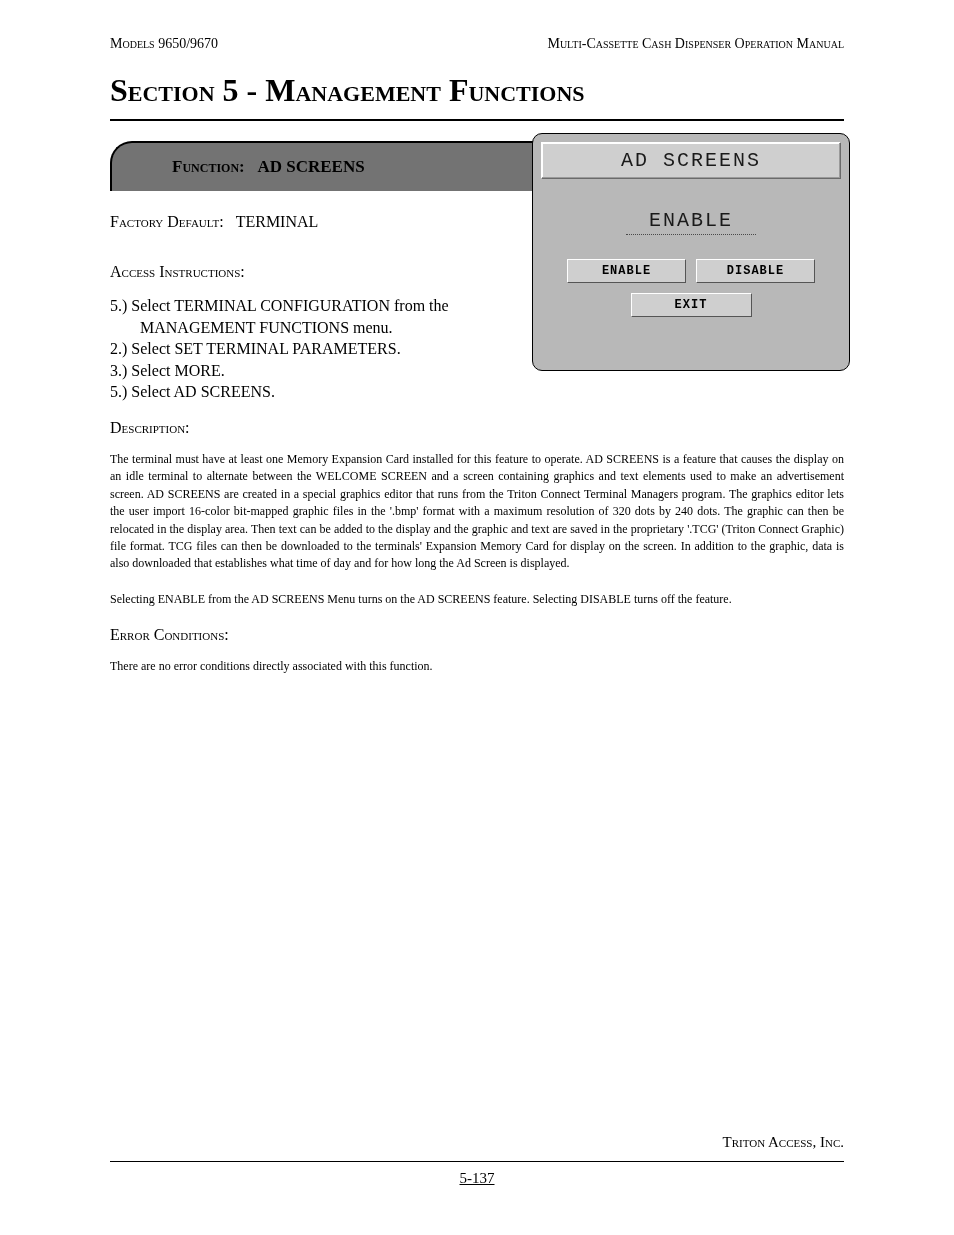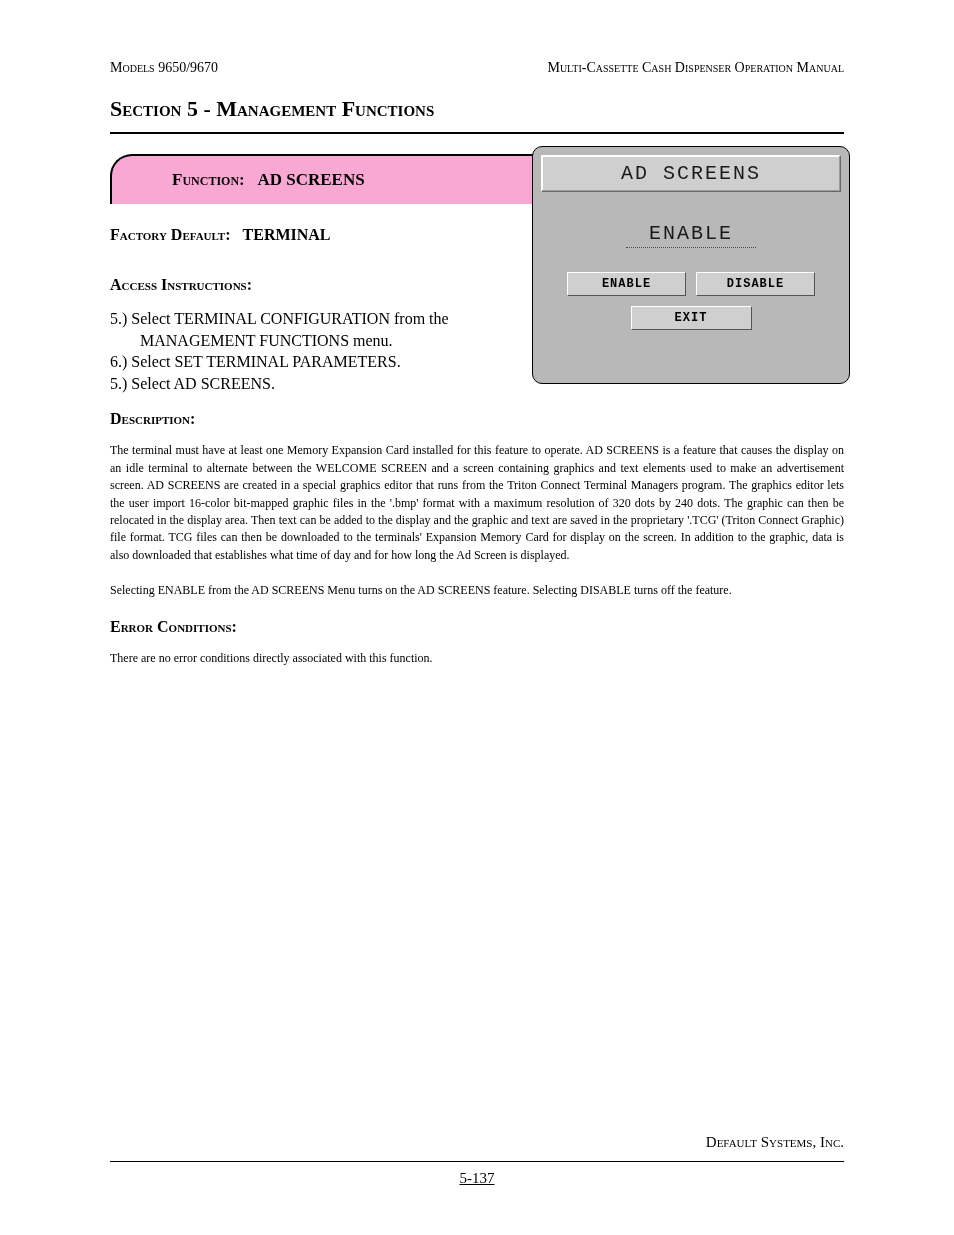--- a/index.html
+++ b/index.html
@@ -5,32 +5,32 @@
   body {
     font-family: "Times New Roman", Times, serif;
     background: #fff;
     margin: 0;
     padding: 0;
   }
   .page {
     width: 954px;
     height: 1235px;
     box-sizing: border-box;
-    padding: 60px 110px 50px 110px;
+    padding: 36px 110px 50px 110px;
     position: relative;
   }
   .header-row {
     display: flex;
     justify-content: space-between;
     font-size: 14px;
     font-variant: small-caps;
     margin-bottom: 20px;
   }
   .section-title {
-    font-size: 22px;
+    font-size: 32px;
     font-weight: bold;
     font-variant: small-caps;
     margin: 18px 0 10px 0;
   }
   .hr {
     border: none;
     border-top: 2px solid #000;
     margin: 0 0 20px 0;
   }
   .hr-thin {
@@ -39,37 +39,37 @@
     margin: 0;
   }
   .content-block {
     position: relative;
   }
   .function-box {
     border: 2px solid #000;
     border-top-left-radius: 22px;
     border-right: none;
     border-bottom: none;
-    background: #f9a8d4;
+    background: #737373;
     padding: 14px 0 14px 60px;
     font-variant: small-caps;
     font-weight: bold;
     font-size: 17px;
     width: 100%;
     box-sizing: border-box;
   }
   .function-box .fn-name {
     font-variant: normal;
   }
   .left-col {
     width: 400px;
   }
   .label-sc {
     font-variant: small-caps;
-    font-weight: bold;
+    font-weight: normal;
     font-size: 16px;
   }
   .factory-default {
     margin-top: 22px;
     margin-bottom: 20px;
   }
   .access-instr {
     margin-bottom: 14px;
     margin-top: 32px;
   }
@@ -224,37 +224,38 @@
         <span>&nbsp;</span>
         <span class="label-sc" style="font-variant:normal;">TERMINAL</span>
       </div>
 
       <div class="access-instr">
         <span class="label-sc">Access Instructions:</span>
       </div>
 
       <ol class="steps">
         <li>5.) Select TERMINAL CONFIGURATION from the MANAGEMENT FUNCTIONS menu.</li>
-        <li>6.) Select SET TERMINAL PARAMETERS.</li>
+        <li>2.) Select SET TERMINAL PARAMETERS.</li>
+        <li>3.) Select MORE.</li>
         <li>5.) Select AD SCREENS.</li>
       </ol>
     </div>
 
     <div class="description-label">
       <span class="label-sc">Description:</span>
     </div>
 
     <div class="body-text">The terminal must have at least one Memory Expansion Card installed for this feature to operate. AD SCREENS is a feature that causes the display on an idle terminal to alternate between the WELCOME SCREEN and a screen containing graphics and text elements used to make an advertisement screen. AD SCREENS are created in a special graphics editor that runs from the Triton Connect Terminal Managers program. The graphics editor lets the user import 16-color bit-mapped graphic files in the '.bmp' format with a maximum resolution of 320 dots by 240 dots. The graphic can then be relocated in the display area. Then text can be added to the display and the graphic and text are saved in the proprietary '.TCG' (Triton Connect Graphic) file format. TCG files can then be downloaded to the terminals' Expansion Memory Card for display on the screen. In addition to the graphic, data is also downloaded that establishes what time of day and for how long the Ad Screen is displayed.</div>
     <div class="body-text">Selecting ENABLE from the AD SCREENS Menu turns on the AD SCREENS feature. Selecting DISABLE turns off the feature.</div>
 
     <div class="error-label">
       <span class="label-sc">Error Conditions:</span>
     </div>
 
     <div class="body-text" style="text-align:left;">There are no error conditions directly associated with this function.</div>
   </div>
 
   <div class="footer">
-    <div class="footer-company">Default Systems, Inc.</div>
+    <div class="footer-company">Triton Access, Inc.</div>
     <hr class="hr-thin">
     <div class="footer-page">5-137</div>
   </div>
 </div>
 
 </body></html>

